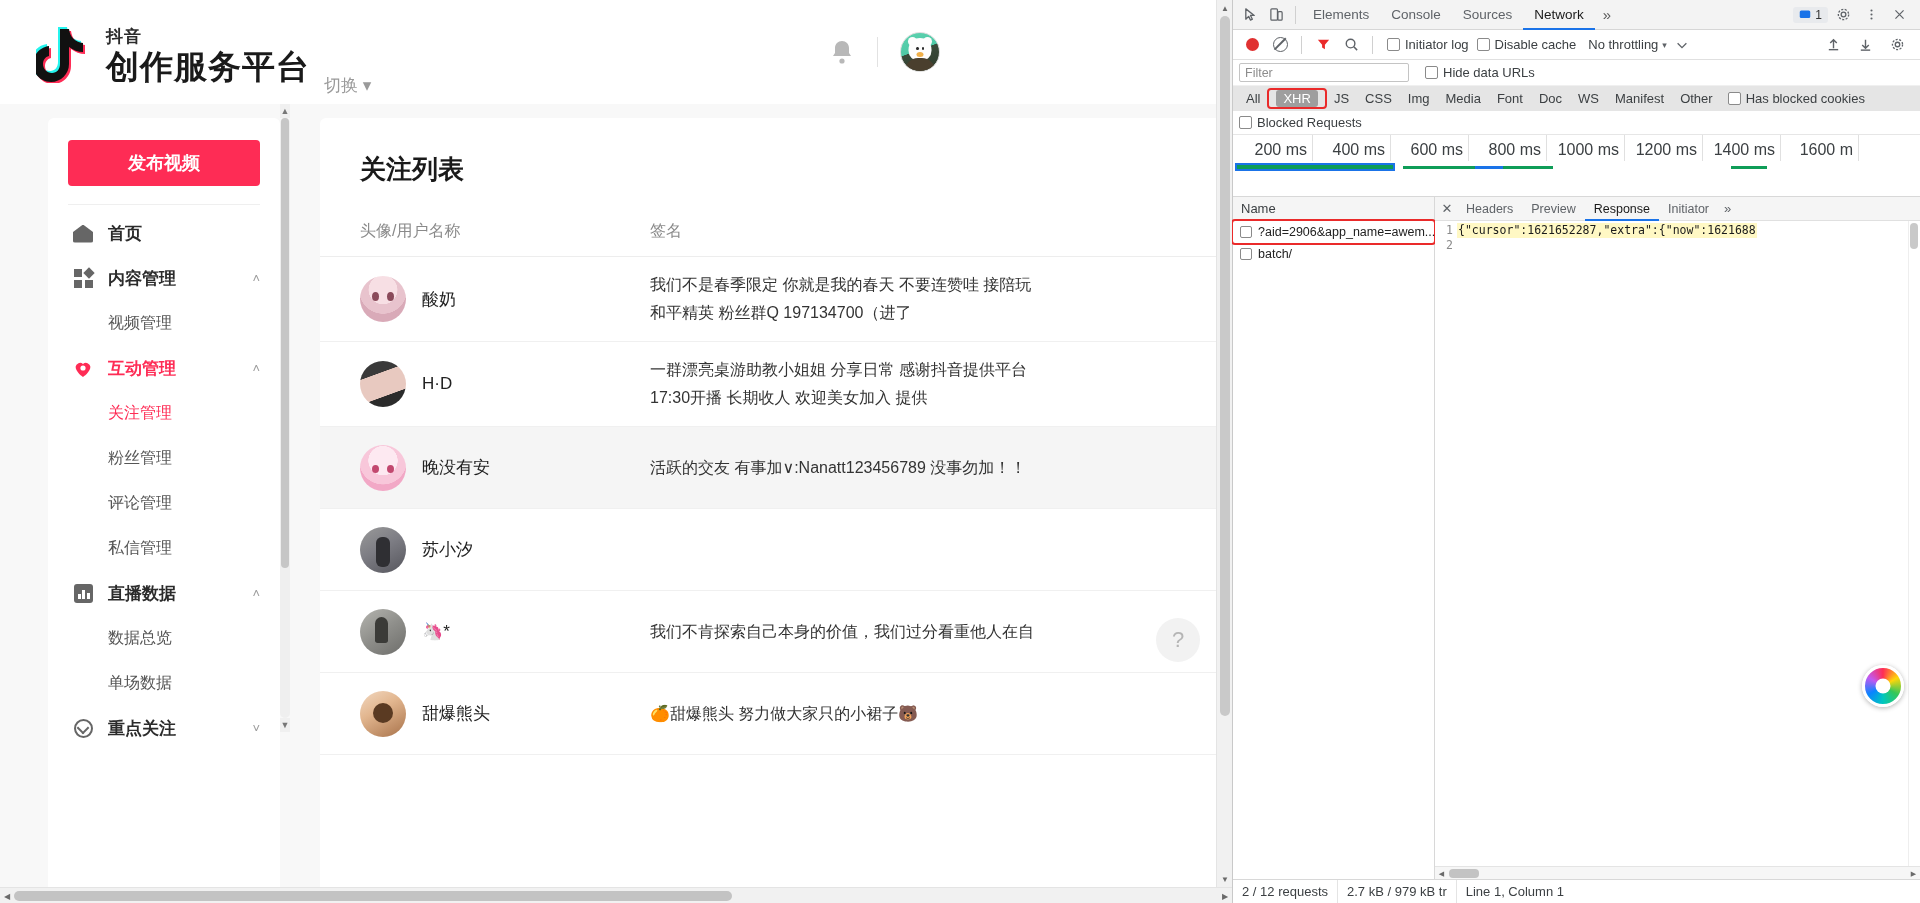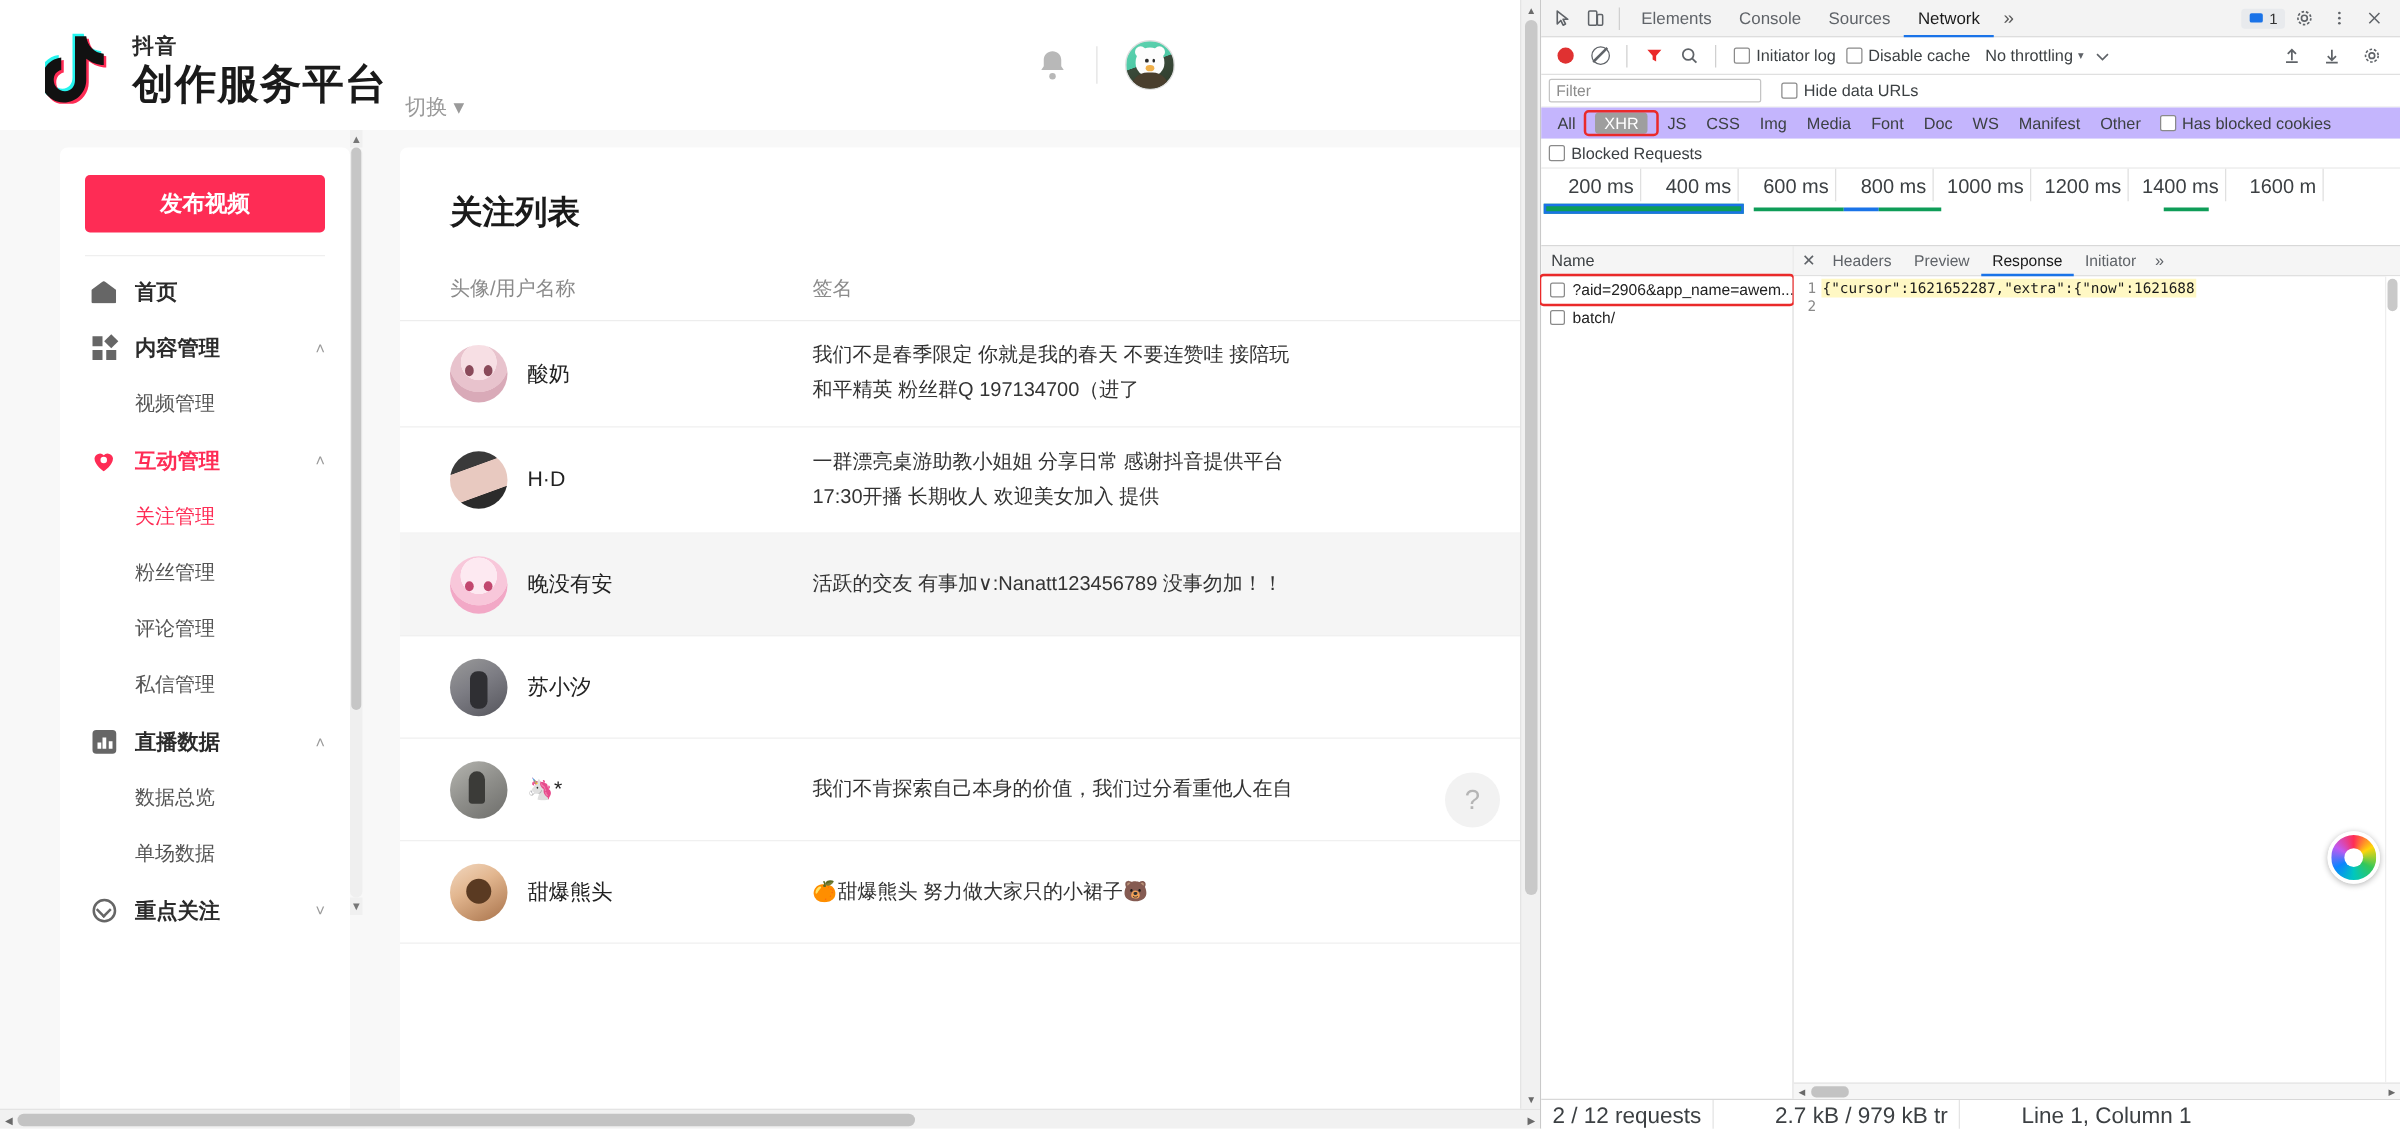--- a/index.html
+++ b/index.html
@@ -271,21 +271,21 @@
   }
   .filter-input {
     width: 170px; height: 19px; border: 1px solid #c4c4c4; border-radius: 2px;
     font-size: 12.5px; padding: 0 5px; color: #333; outline: none;
     font-family: inherit; background:#fff;
   }
   .filter-input::placeholder { color:#8c8c8c; }
 
   .dt-typesbar {
     height: 25px; display: flex; align-items: center; gap: 0;
-    padding: 0 6px; font-size: 13px; color: #3c4043; background:#c4b5fd;
+    padding: 0 6px; font-size: 13px; color: #3c4043; background:#e5e5e5;
   }
   .type-pill { padding: 1px 7px; border-radius: 3px; cursor: pointer; margin-right: 2px;}
   .type-pill.active { background: #9e9e9e; color: #fff; }
   .xhr-highlight {
     outline: 2px solid #ea2a2a; border-radius: 2px; padding: 1px 7px; margin-right: 2px;
   }
   .dt-blockedbar {
     height: 24px; display:flex; align-items:center; padding: 0 6px; background:#fff;
     border-bottom: 1px solid #e6e6e6;
   }
@@ -351,21 +351,21 @@
   .resp-vscroll .vthumb { position:absolute; right:2px; top:2px; width:8px; height:26px; background:#c9c9c9; border-radius:4px;}
   .resp-hscroll {
     height: 13px; background:#f6f6f6; border-top:1px solid #e4e4e4; position: relative;
   }
   .resp-hscroll .hthumb { position:absolute; left:14px; top:2px; height:9px; width:30px; background:#c3c3c3; border-radius:4px;}
   .resp-hscroll .la,.resp-hscroll .ra{ position:absolute; top:0; width:13px;height:13px; display:flex;align-items:center;justify-content:center;color:#6a6a6a;font-size:7px;}
   .resp-hscroll .la{left:0;} .resp-hscroll .ra{right:0;}
 
   .dt-status {
     height: 24px; display: flex; align-items: center; border-top: 1px solid #d8d8d8;
-    font-size: 18px; color: #3c4043; background: #fff; gap: 40px;
+    font-size: 13px; color: #3c4043; background: #fff;
   }
   .st-cell { padding: 0 9px; height: 24px; line-height:24px; border-right: 1px solid #e4e4e4; white-space: nowrap;}
   .st-cell.last { border-right: none; }
 
   .colorwheel {
     position: absolute; right: 16px; bottom: 196px; width: 42px; height: 42px; border-radius: 50%;
     background: conic-gradient(#ff2d55,#ffd60a,#34c759,#00c7be,#0a84ff,#bf5af2,#ff2d55);
     border: 3px solid #fff; box-shadow: 0 1px 5px rgba(0,0,0,.3);
   }
   .colorwheel::after {

